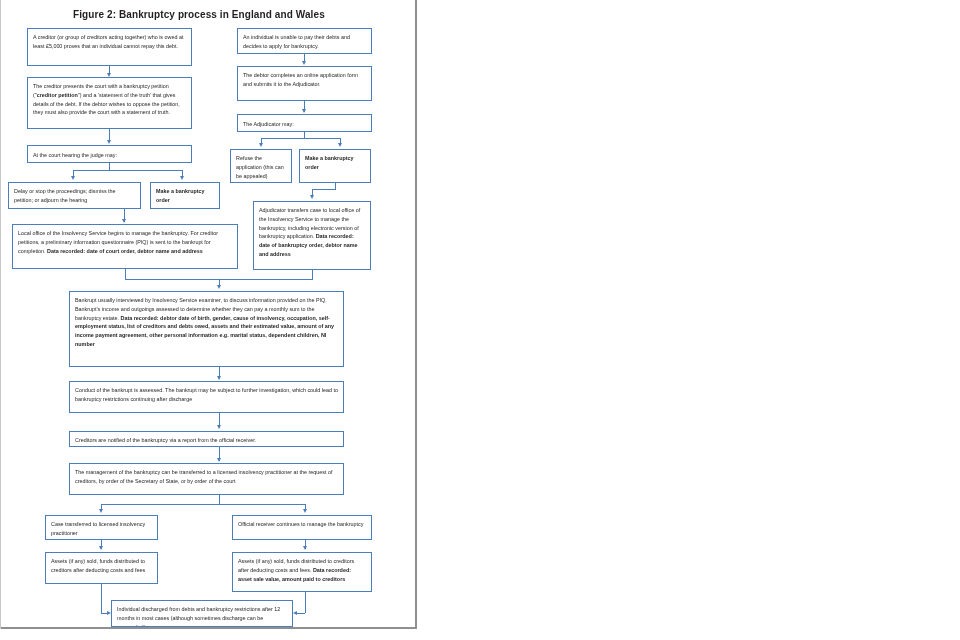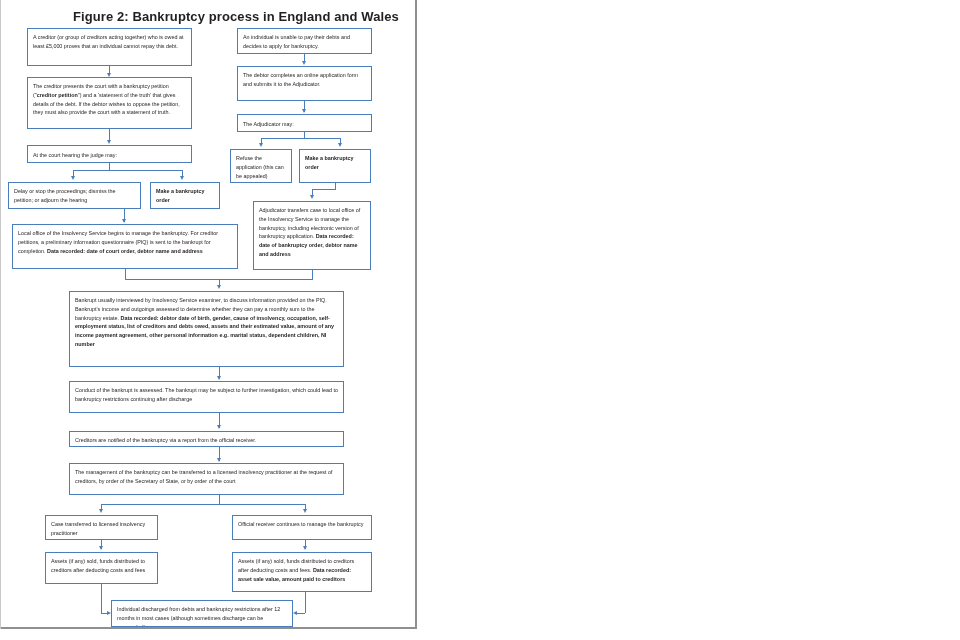--- a/index.html
+++ b/index.html
@@ -20,21 +20,21 @@
     border-bottom:2px solid #8f8f8f;
     box-sizing:border-box;
     background:#fff;
   }
   #page-sheet:after{
     content:"";position:absolute;left:0;top:0;width:1px;height:629px;
     background:#c9c9c9;
   }
   #fig-title{
     position:absolute;left:25px;top:9px;
-    font-size:13px;font-weight:bold;color:#231f20;
+    font-size:10px;font-weight:bold;color:#231f20;
     letter-spacing:0.1px;white-space:nowrap;padding-left:48px;
   }
 
   .box{
     position:absolute;
     box-sizing:border-box;
     border:1.2px solid #4a7ebb;
     background:#ffffff;
     color:#231f20;
     font-size:5.4px;

